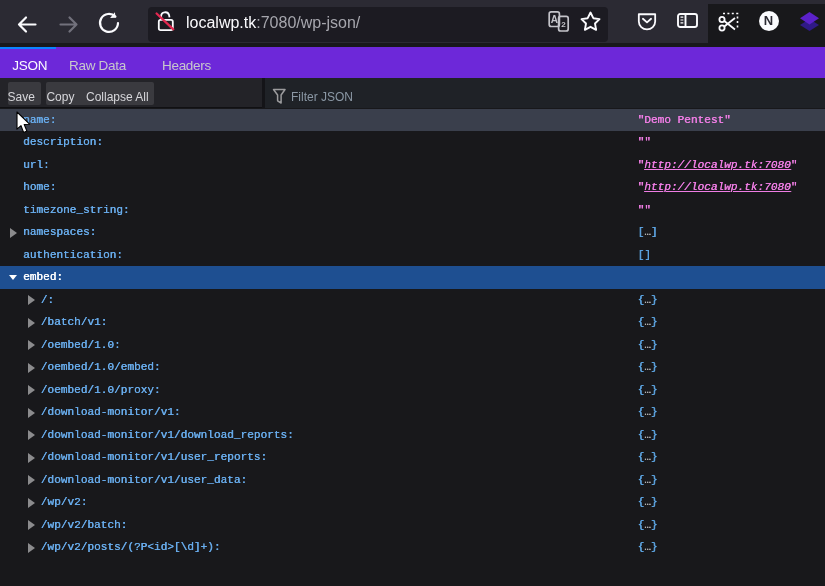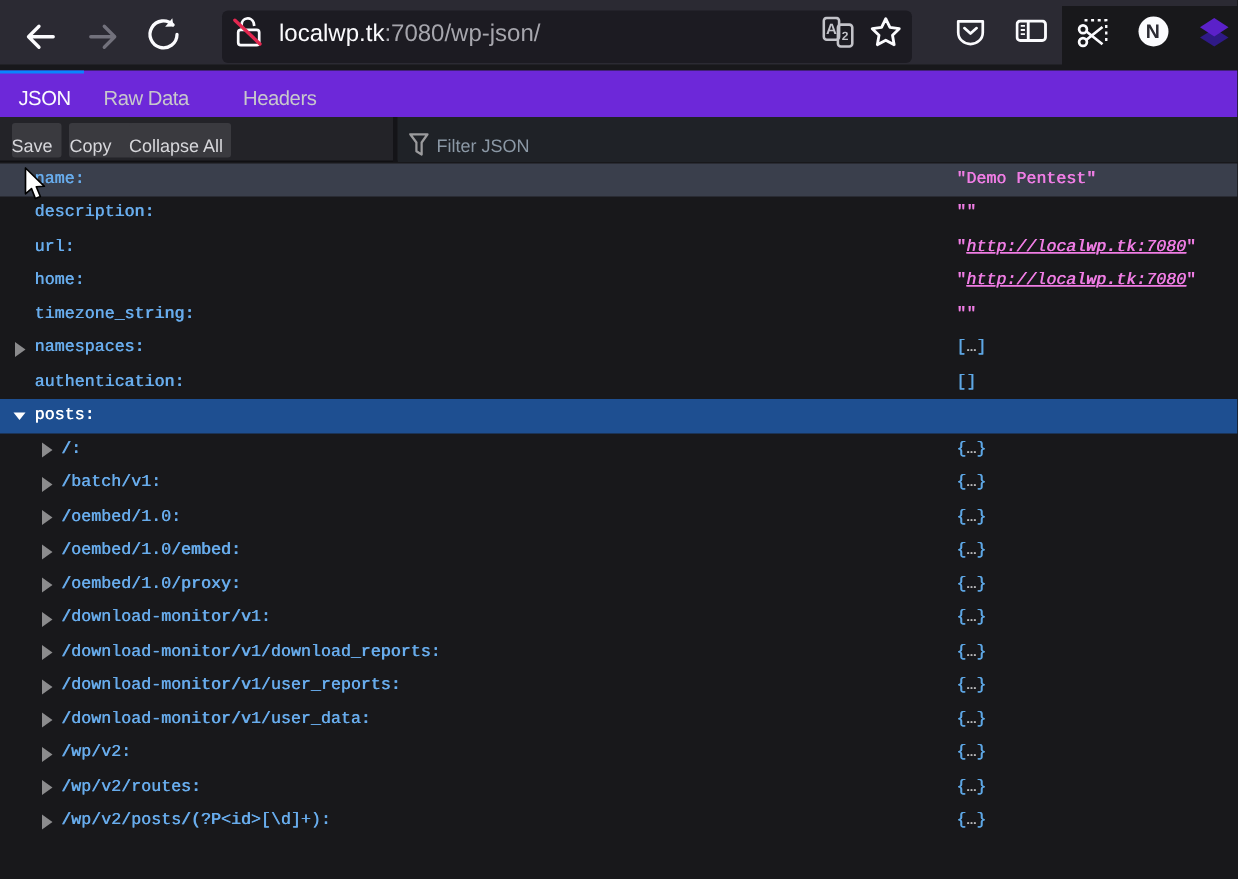--- a/index.html
+++ b/index.html
@@ -131,30 +131,30 @@
     <div class="abs" id="filterph">Filter JSON</div>
   </div>
   <div class="abs" id="json">
     <div class="row hover"><span class="key">name:</span><span class="val">"Demo Pentest"</span></div>
     <div class="row"><span class="key">description:</span><span class="val">""</span></div>
     <div class="row"><span class="key">url:</span><span class="val">"<a>http://localwp.tk:7080</a>"</span></div>
     <div class="row"><span class="key">home:</span><span class="val">"<a>http://localwp.tk:7080</a>"</span></div>
     <div class="row"><span class="key">timezone_string:</span><span class="val">""</span></div>
     <div class="row"><span class="tw r"></span><span class="key">namespaces:</span><span class="val"><span class="br">[</span><span class="dots">…</span><span class="br">]</span></span></div>
     <div class="row"><span class="key">authentication:</span><span class="val"><span class="br">[]</span></span></div>
-    <div class="row sel"><span class="tw d"></span><span class="key">posts:</span></div>
+    <div class="row sel"><span class="tw d"></span><span class="key">embed:</span></div>
     <div class="row d1"><span class="tw r"></span><span class="key">/:</span><span class="val"><span class="br">{</span><span class="dots">…</span><span class="br">}</span></span></div>
     <div class="row d1"><span class="tw r"></span><span class="key">/batch/v1:</span><span class="val"><span class="br">{</span><span class="dots">…</span><span class="br">}</span></span></div>
     <div class="row d1"><span class="tw r"></span><span class="key">/oembed/1.0:</span><span class="val"><span class="br">{</span><span class="dots">…</span><span class="br">}</span></span></div>
     <div class="row d1"><span class="tw r"></span><span class="key">/oembed/1.0/embed:</span><span class="val"><span class="br">{</span><span class="dots">…</span><span class="br">}</span></span></div>
     <div class="row d1"><span class="tw r"></span><span class="key">/oembed/1.0/proxy:</span><span class="val"><span class="br">{</span><span class="dots">…</span><span class="br">}</span></span></div>
     <div class="row d1"><span class="tw r"></span><span class="key">/download-monitor/v1:</span><span class="val"><span class="br">{</span><span class="dots">…</span><span class="br">}</span></span></div>
     <div class="row d1"><span class="tw r"></span><span class="key">/download-monitor/v1/download_reports:</span><span class="val"><span class="br">{</span><span class="dots">…</span><span class="br">}</span></span></div>
     <div class="row d1"><span class="tw r"></span><span class="key">/download-monitor/v1/user_reports:</span><span class="val"><span class="br">{</span><span class="dots">…</span><span class="br">}</span></span></div>
     <div class="row d1"><span class="tw r"></span><span class="key">/download-monitor/v1/user_data:</span><span class="val"><span class="br">{</span><span class="dots">…</span><span class="br">}</span></span></div>
     <div class="row d1"><span class="tw r"></span><span class="key">/wp/v2:</span><span class="val"><span class="br">{</span><span class="dots">…</span><span class="br">}</span></span></div>
-    <div class="row d1"><span class="tw r"></span><span class="key">/wp/v2/routes:</span><span class="val"><span class="br">{</span><span class="dots">…</span><span class="br">}</span></span></div>
+    <div class="row d1"><span class="tw r"></span><span class="key">/wp/v2/batch:</span><span class="val"><span class="br">{</span><span class="dots">…</span><span class="br">}</span></span></div>
     <div class="row d1"><span class="tw r"></span><span class="key">/wp/v2/posts/(?P&lt;id&gt;[\d]+):</span><span class="val"><span class="br">{</span><span class="dots">…</span><span class="br">}</span></span></div>
   </div>
 
   <svg class="abs" style="left:15.5px;top:111px" width="18" height="24" viewBox="0 0 18 24">
     <path d="M1 1 L1 18.2 L5 14.7 L7.6 21.4 L10.9 20 L8.2 13.5 L13.6 13.2 Z" fill="#ffffff" stroke="#000000" stroke-width="1.1" stroke-linejoin="round"></path>
   </svg>
 
 </body></html>

